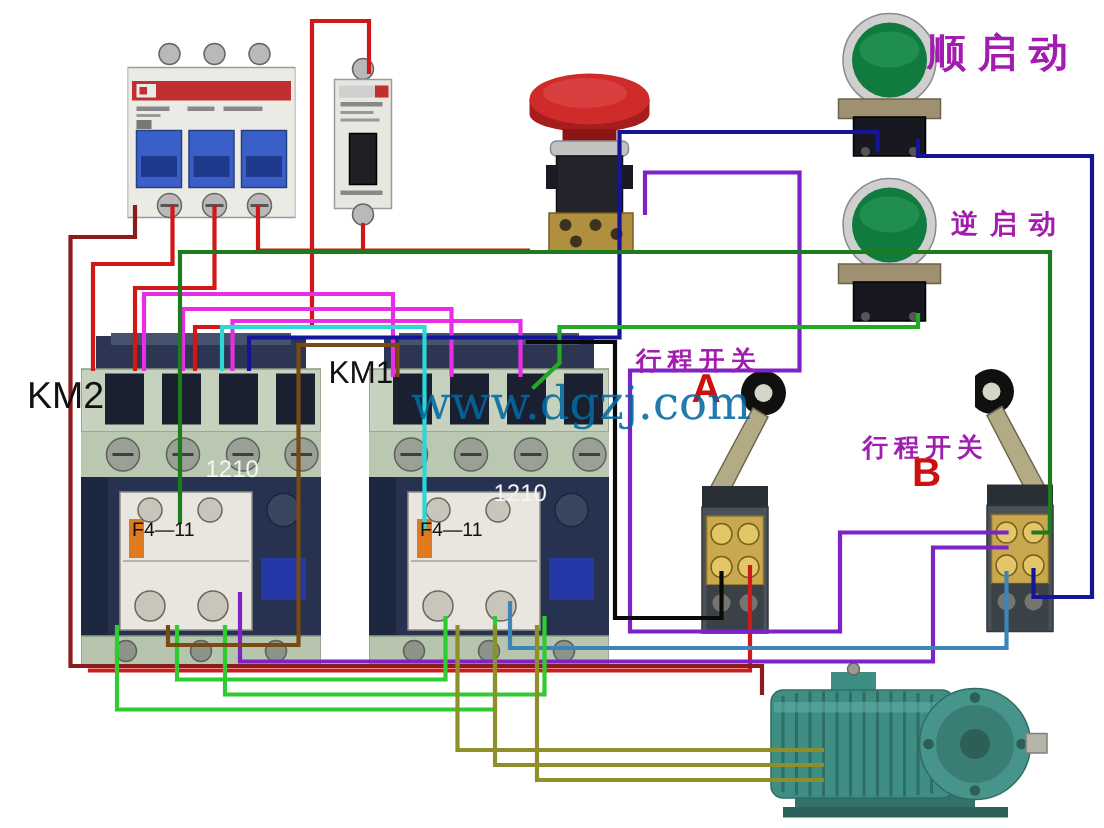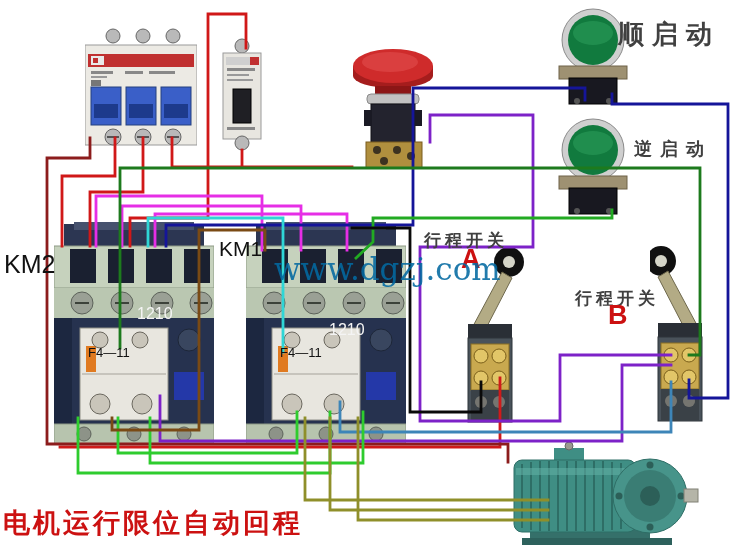--- a/index.html
+++ b/index.html
@@ -1,20 +1,20 @@
 <!DOCTYPE html>
 <html><head>
 <meta charset="utf-8">
 <style>
   html,body{margin:0;padding:0;background:#ffffff;}
   #stage{position:relative;width:736px;height:552px;background:#ffffff;overflow:hidden;
          font-family:"Liberation Sans",sans-serif;}
   .comp{position:absolute;}
   .lbl{position:absolute;white-space:nowrap;line-height:1;}
-  .lbl-blue{color:#404040;font-weight:bold;font-family:Liberation Serif, serif;}
+  .lbl-blue{color:#a21caf;font-weight:bold;}
   .lbl-red{color:#cc1111;font-weight:bold;}
   .lbl-black{color:#111111;}
   .lbl-white{color:#f4f4f4;}
   #wire-layer{position:absolute;left:0;top:0;z-index:30;pointer-events:none;}
   #wire-layer polyline{fill:none;stroke-width:2.8;stroke-linejoin:miter;stroke-linecap:square;}
   .lbl{z-index:40;}
   .comp{z-index:10;}
   #watermark{z-index:45;font-family:"DejaVu Serif",serif;color:#0369a1;opacity:.88;}
 </style>
 </head>
@@ -234,27 +234,26 @@
       <polyline points="118,418 118,453 297,453 297,412" stroke="#2ecc2e"></polyline>
       <polyline points="150,418 150,463 363,463 363,412" stroke="#2ecc2e"></polyline>
       <polyline points="78,418 78,473 330,473 330,412" stroke="#2ecc2e"></polyline>
       <polyline points="265,250 265,230 199,230 199,430 112,430 112,418" stroke="#7a4a14"></polyline>
       <polyline points="305,418 305,500 548,500" stroke="#8f8f2a"></polyline>
       <polyline points="330,418 330,510 548,510" stroke="#8f8f2a"></polyline>
       <polyline points="358,418 358,520 548,520" stroke="#8f8f2a"></polyline>
       <polyline points="352,228 410,228 410,412 481,412 481,382" stroke="#0a0a0a"></polyline>
     </svg>
 
-  <div class="lbl lbl-black" style="left:4px;top:252px;font-size:25px">KM2</div>
+  <div class="lbl lbl-black" style="left:18px;top:252px;font-size:25px">KM2</div>
   <div class="lbl lbl-black" style="left:219px;top:238px;font-size:21px">KM1</div>
   <div class="lbl lbl-white" style="left:137px;top:306px;font-size:16px">1210</div>
   <div class="lbl lbl-white" style="left:329px;top:322px;font-size:16px">1210</div>
   <div class="lbl lbl-black" style="left:88px;top:346px;font-size:13px">F4—11</div>
   <div class="lbl lbl-black" style="left:280px;top:346px;font-size:13px">F4—11</div>
   <div class="lbl lbl-blue" style="left:618px;top:22px;font-size:26px;letter-spacing:8px">顺启动</div>
   <div class="lbl lbl-blue" style="left:634px;top:140px;font-size:18px;letter-spacing:8px">逆启动</div>
   <div class="lbl lbl-blue" style="left:424px;top:232px;font-size:17px;letter-spacing:4px">行程开关</div>
   <div class="lbl lbl-red" style="left:461px;top:246px;font-size:27px">A</div>
   <div class="lbl lbl-blue" style="left:575px;top:290px;font-size:17px;letter-spacing:4px">行程开关</div>
   <div class="lbl lbl-red" style="left:608px;top:302px;font-size:27px">B</div>
   <div class="lbl" id="watermark" style="left:274px;top:254px;font-size:31px">www.dgzj.com</div>
-  <div class="lbl lbl-red" style="left:3px;top:510px;font-size:27px;letter-spacing:3px">电机运行限位自动回程</div>
 </div>
 
 </body></html>

